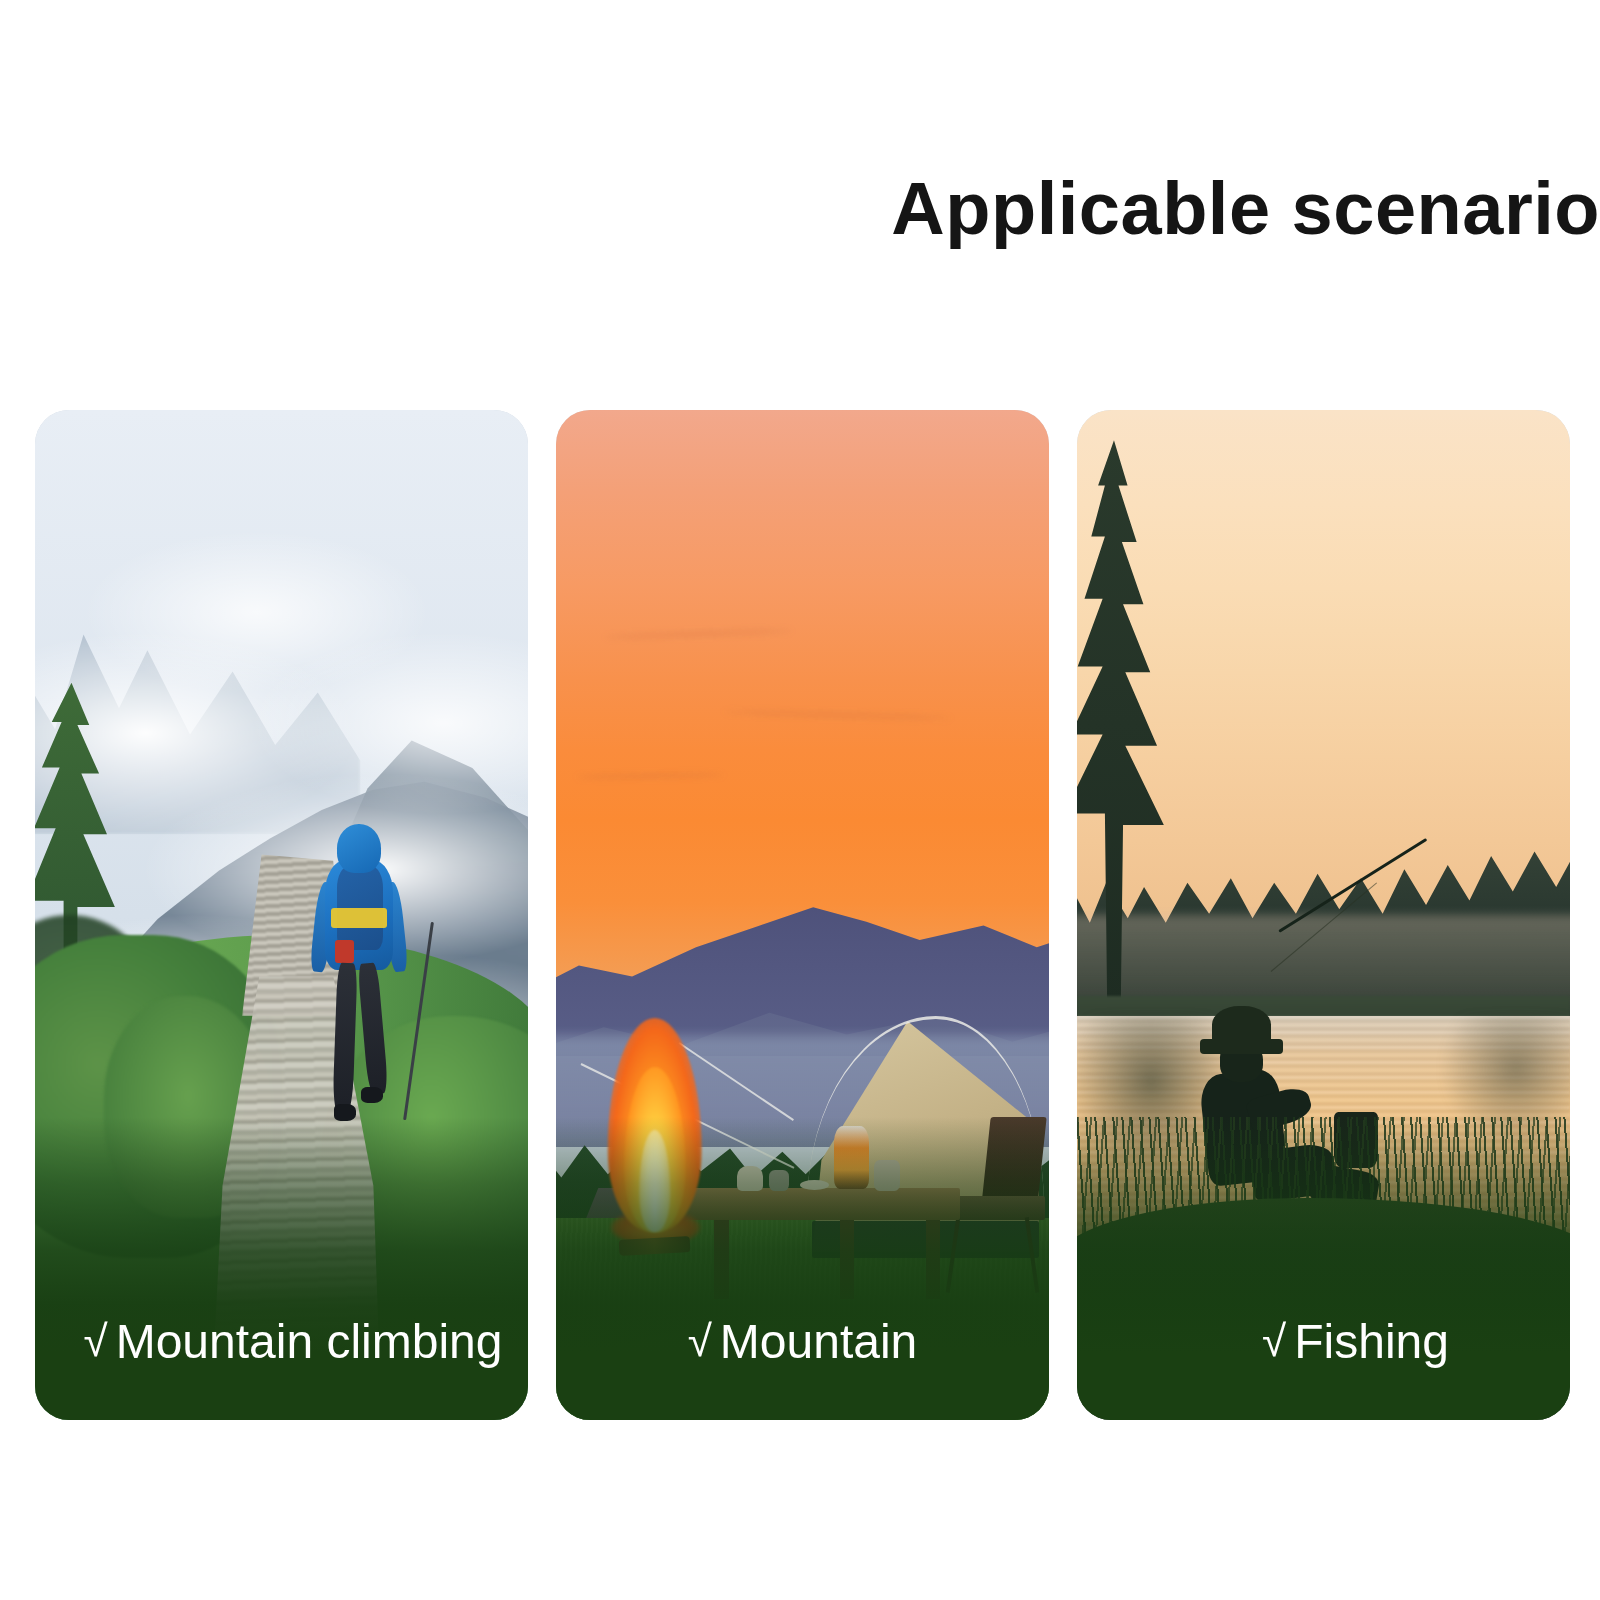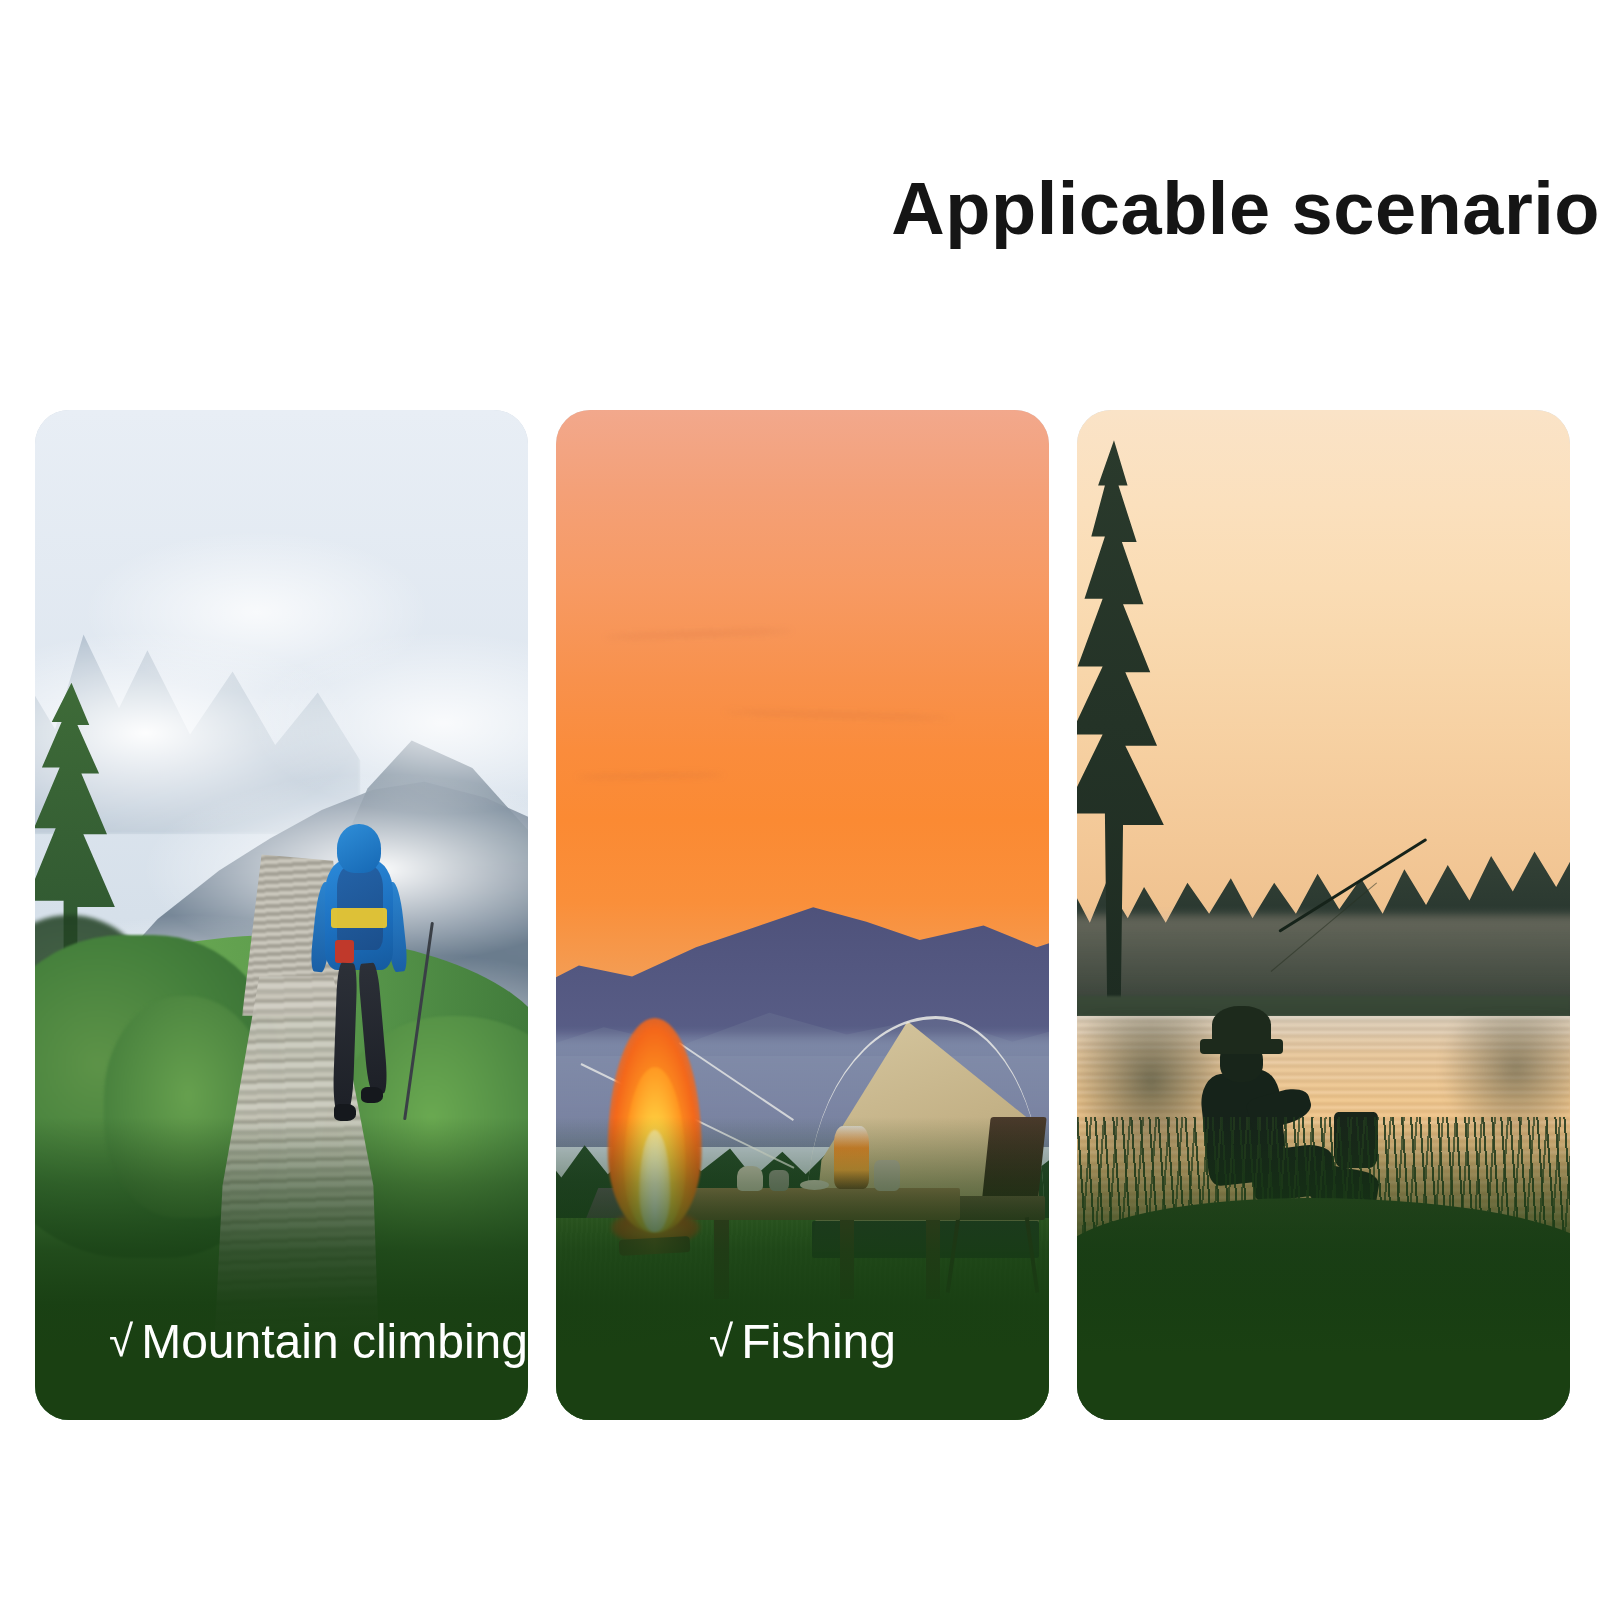--- a/index.html
+++ b/index.html
@@ -594,21 +594,21 @@
     font-size: 48px;
     font-weight: 400;
     line-height: 1.08;
     white-space: nowrap;
   }
   .caption .tick {
     font-size: 44px;
     vertical-align: 2px;
     margin-right: 8px;
   }
-  .cap-left   { text-align: right;   padding-left: 23px; margin-top: 20px; }
+  .cap-left   { text-align: center;   padding-left: 23px; margin-top: 20px; }
   .cap-center { text-align: center; }
   .cap-right  { text-align: center; padding-left: 64px; }
 </style>
 </head>
 <body>
 
 <div class="page-title">Applicable scenario</div>
 
 <div class="cards">
 
@@ -697,21 +697,21 @@
         <div class="c2-embers"></div>
         <div class="c2-flame outer"></div>
         <div class="c2-flame mid"></div>
         <div class="c2-flame core"></div>
         <div class="c2-logs"></div>
       </div>
       <div class="c2-fg"></div>
     </div>
     <div class="caption-overlay"></div>
     <div class="caption cap-center">
-      <span class="tick">√</span><span>Fishing</span>
+      <span class="tick">√</span><span>Mountain</span>
     </div>
   </div>
 
   <div class="card">
     <div class="scene">
       <div class="c3-sky"></div>
       <div class="c3-treeline"></div>
       <div class="c3-treeline-haze"></div>
       <div class="c3-pine"></div>
       <div class="c3-far-bank"></div>
@@ -728,15 +728,18 @@
         <div class="c3-shin"></div>
         <div class="c3-arm"></div>
         <div class="c3-head"></div>
         <div class="c3-hat"></div>
         <div class="c3-hat-brim"></div>
       </div>
       <div class="c3-reeds"></div>
       <div class="c3-bank"></div>
     </div>
     <div class="caption-overlay"></div>
+    <div class="caption cap-right">
+      <span class="tick">√</span><span>Fishing</span>
+    </div>
   </div>
 
 </div>
 
 </body></html>

